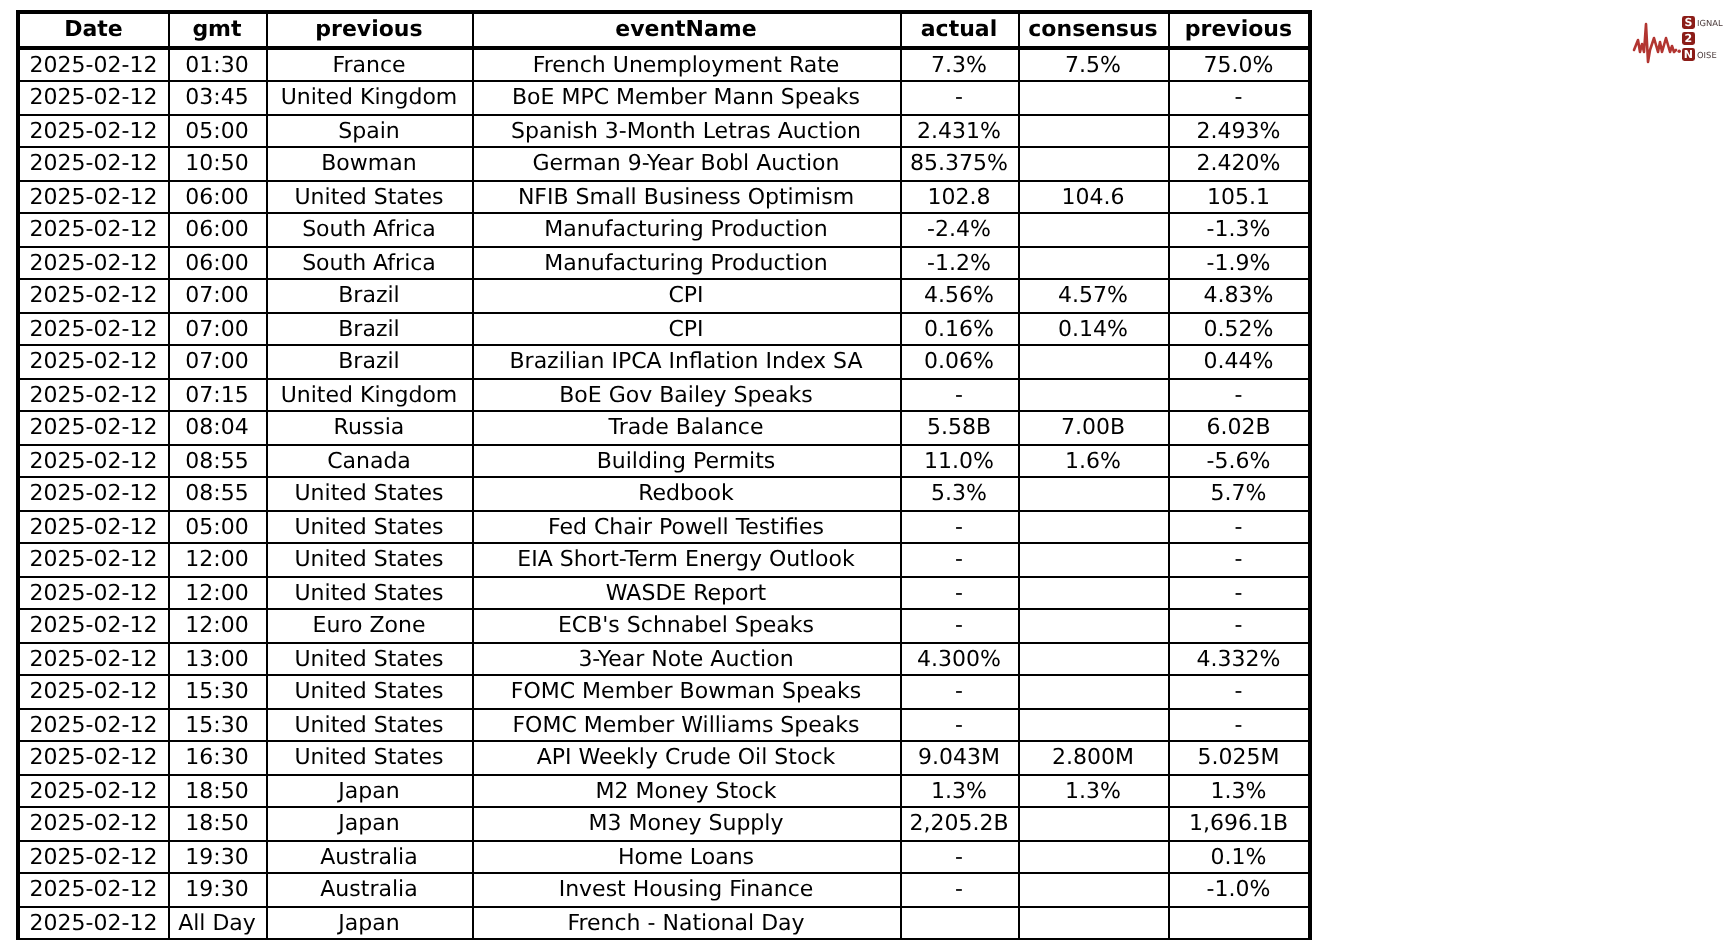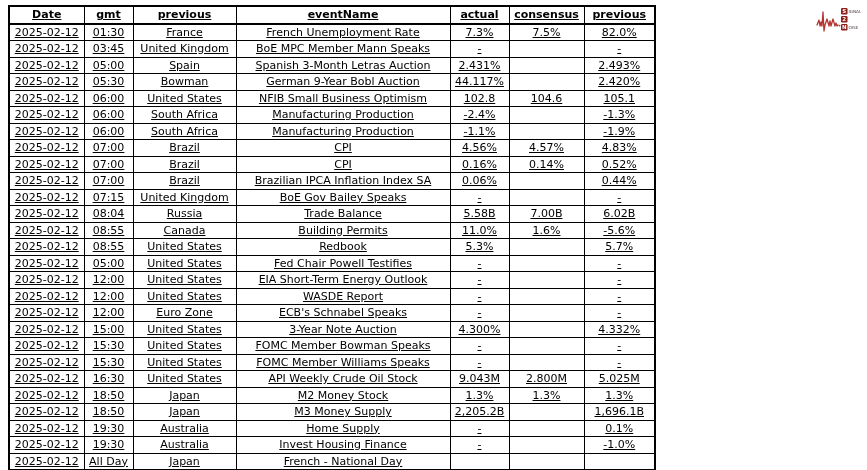--- a/index.html
+++ b/index.html
@@ -15,21 +15,20 @@
   .table-wrap {
     position: absolute;
     left: 8px;
     top: 5px;
   }
   table.event-table {
     border-collapse: collapse;
     table-layout: fixed;
     border: 2px solid #000000;
     background: #ffffff;
-    text-decoration: underline;
   }
   .event-table th, .event-table td {
     border: 1px solid #000000;
     font-size: 11px;
     color: #000000;
     text-align: center;
     vertical-align: middle;
     padding: 0 2px;
     height: 15.5px;
     line-height: 15.5px;
@@ -76,21 +75,21 @@
       </tr>
     </thead>
     <tbody>
         <tr>
           <td>2025-02-12</td>
           <td>01:30</td>
           <td>France</td>
           <td>French Unemployment Rate</td>
           <td>7.3%</td>
           <td>7.5%</td>
-          <td>82.0%</td>
+          <td>75.0%</td>
         </tr>
         <tr>
           <td>2025-02-12</td>
           <td>03:45</td>
           <td>United Kingdom</td>
           <td>BoE MPC Member Mann Speaks</td>
           <td>-</td>
           <td></td>
           <td>-</td>
         </tr>
@@ -98,24 +97,24 @@
           <td>2025-02-12</td>
           <td>05:00</td>
           <td>Spain</td>
           <td>Spanish 3-Month Letras Auction</td>
           <td>2.431%</td>
           <td></td>
           <td>2.493%</td>
         </tr>
         <tr>
           <td>2025-02-12</td>
-          <td>05:30</td>
+          <td>10:50</td>
           <td>Bowman</td>
           <td>German 9-Year Bobl Auction</td>
-          <td>44.117%</td>
+          <td>85.375%</td>
           <td></td>
           <td>2.420%</td>
         </tr>
         <tr>
           <td>2025-02-12</td>
           <td>06:00</td>
           <td>United States</td>
           <td>NFIB Small Business Optimism</td>
           <td>102.8</td>
           <td>104.6</td>
@@ -128,21 +127,21 @@
           <td>Manufacturing Production</td>
           <td>-2.4%</td>
           <td></td>
           <td>-1.3%</td>
         </tr>
         <tr>
           <td>2025-02-12</td>
           <td>06:00</td>
           <td>South Africa</td>
           <td>Manufacturing Production</td>
-          <td>-1.1%</td>
+          <td>-1.2%</td>
           <td></td>
           <td>-1.9%</td>
         </tr>
         <tr>
           <td>2025-02-12</td>
           <td>07:00</td>
           <td>Brazil</td>
           <td>CPI</td>
           <td>4.56%</td>
           <td>4.57%</td>
@@ -233,21 +232,21 @@
           <td>2025-02-12</td>
           <td>12:00</td>
           <td>Euro Zone</td>
           <td>ECB's Schnabel Speaks</td>
           <td>-</td>
           <td></td>
           <td>-</td>
         </tr>
         <tr>
           <td>2025-02-12</td>
-          <td>15:00</td>
+          <td>13:00</td>
           <td>United States</td>
           <td>3-Year Note Auction</td>
           <td>4.300%</td>
           <td></td>
           <td>4.332%</td>
         </tr>
         <tr>
           <td>2025-02-12</td>
           <td>15:30</td>
           <td>United States</td>
@@ -289,21 +288,21 @@
           <td>Japan</td>
           <td>M3 Money Supply</td>
           <td>2,205.2B</td>
           <td></td>
           <td>1,696.1B</td>
         </tr>
         <tr>
           <td>2025-02-12</td>
           <td>19:30</td>
           <td>Australia</td>
-          <td>Home Supply</td>
+          <td>Home Loans</td>
           <td>-</td>
           <td></td>
           <td>0.1%</td>
         </tr>
         <tr>
           <td>2025-02-12</td>
           <td>19:30</td>
           <td>Australia</td>
           <td>Invest Housing Finance</td>
           <td>-</td>

